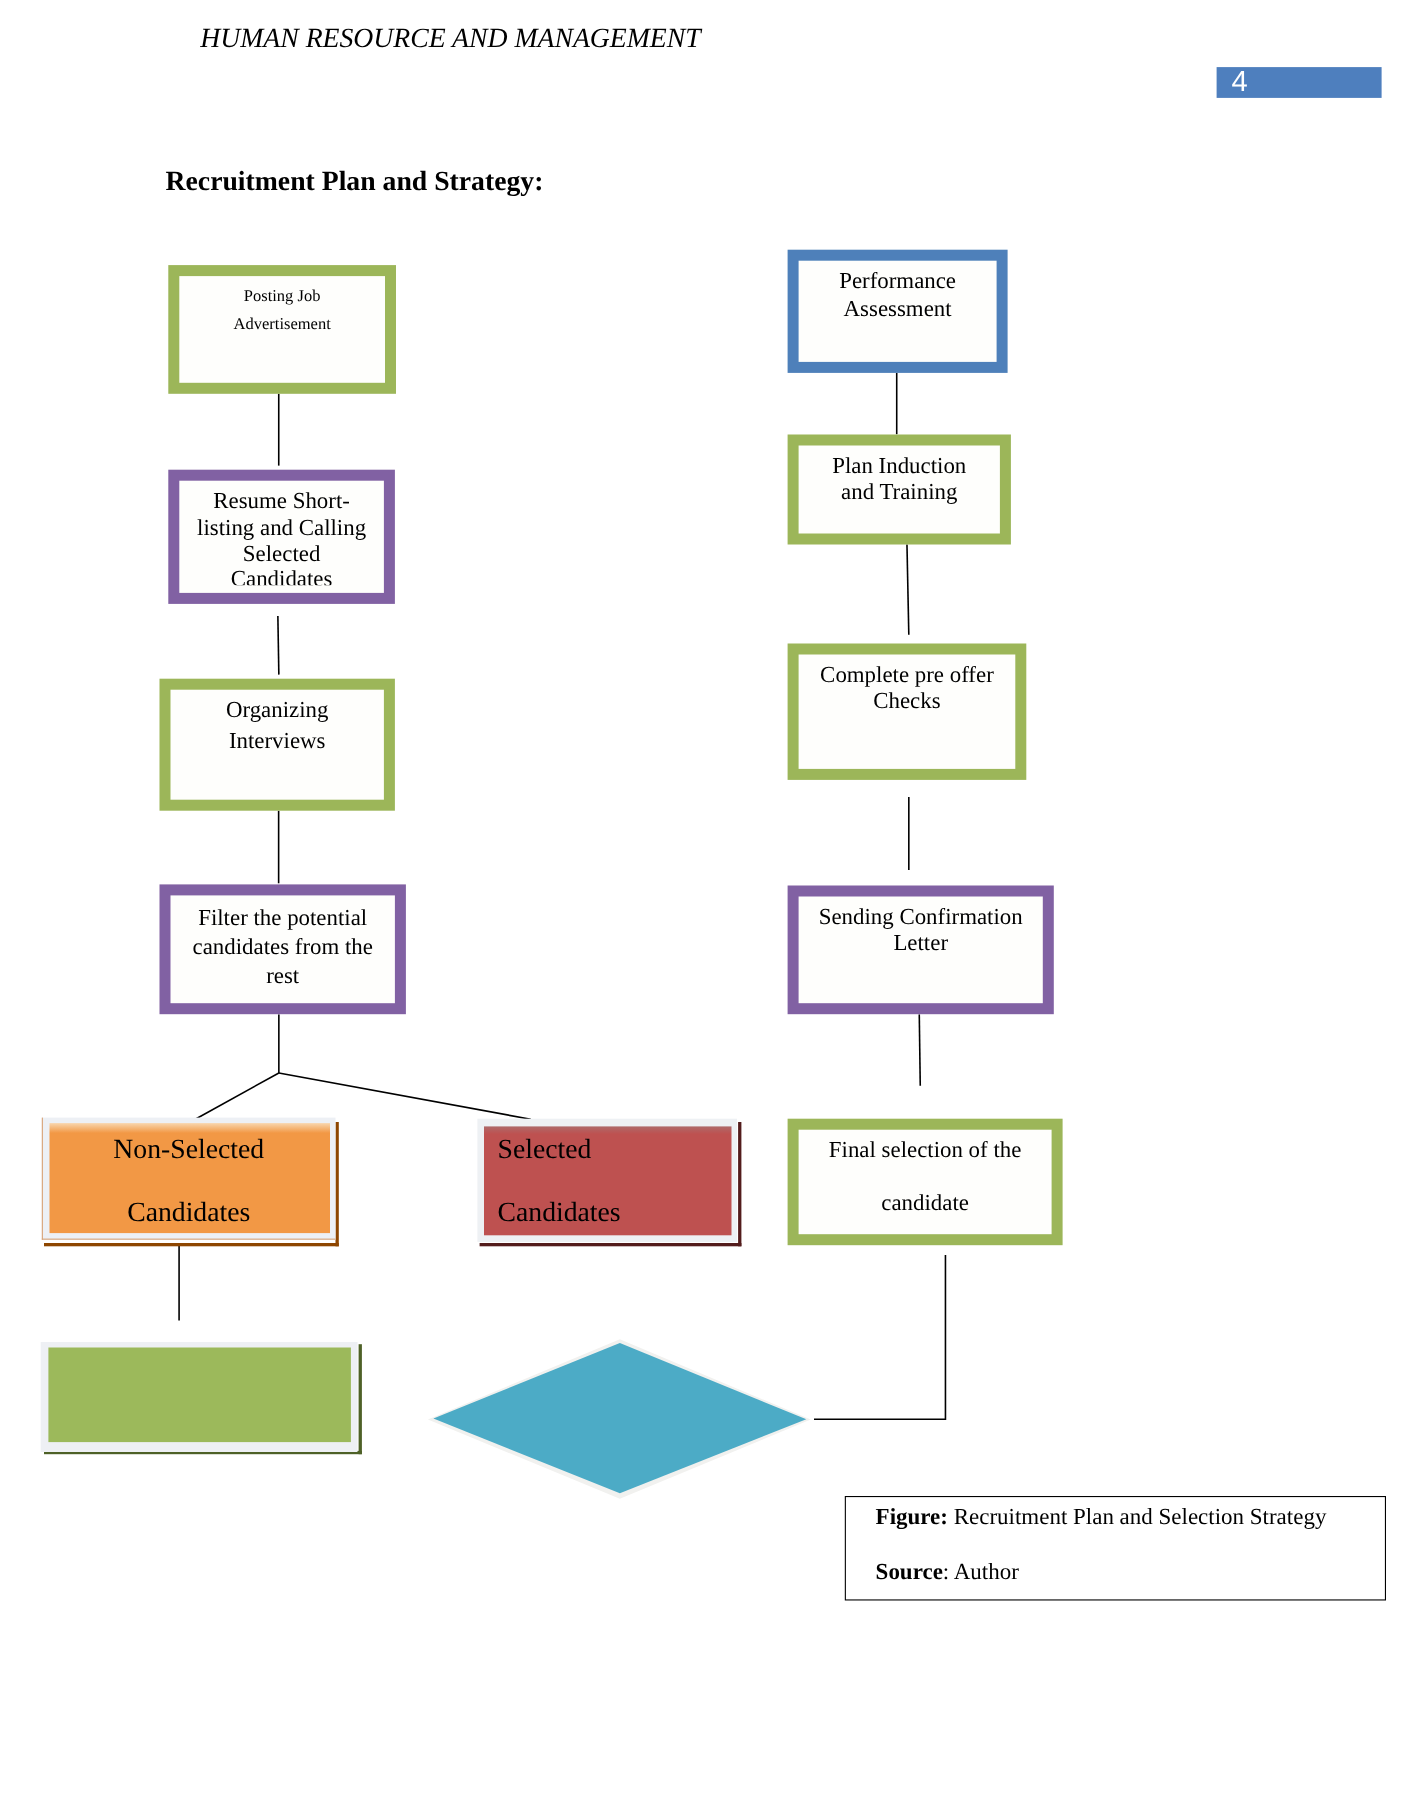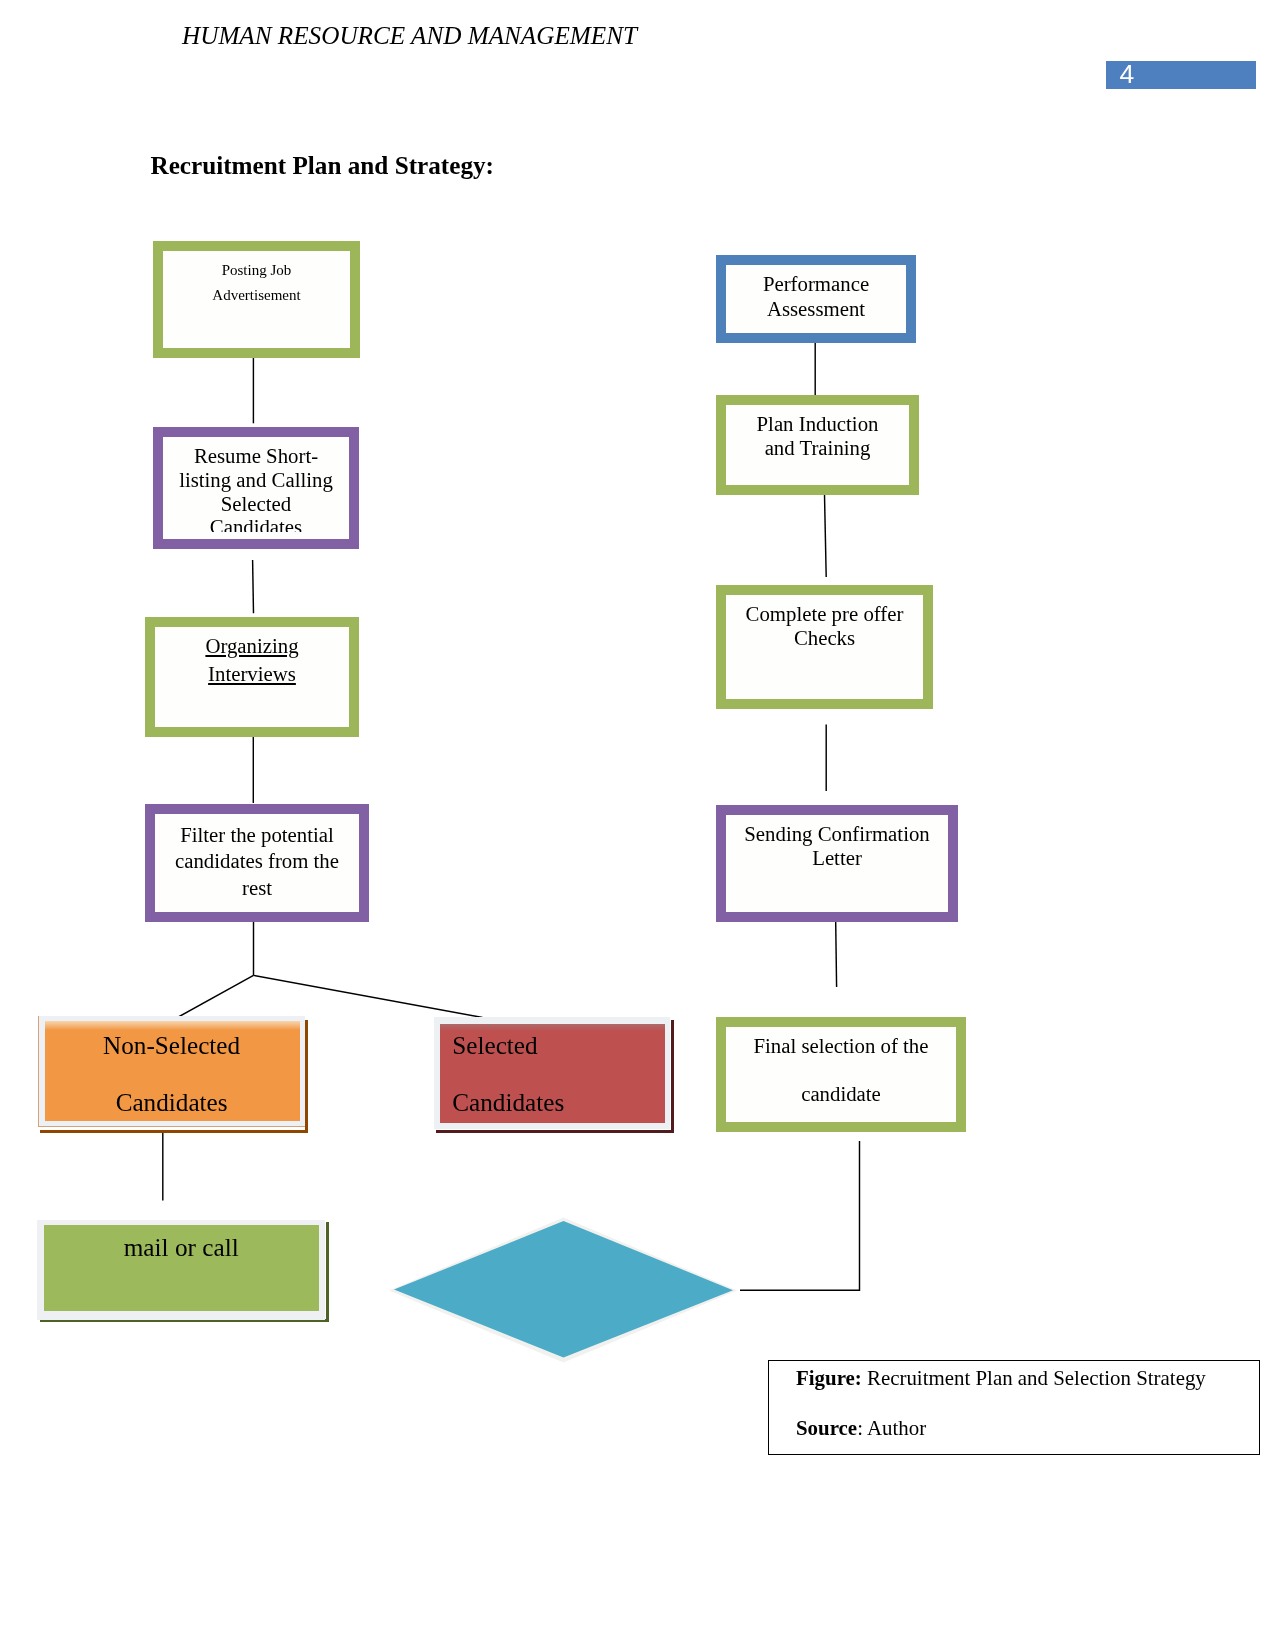--- a/index.html
+++ b/index.html
@@ -66,37 +66,37 @@
     <div class="tclip" style="top:7px;height:87.5px;overflow:hidden;">
       <div class="t" style="font-size:20.8px;line-height:23.8px;">
         <div>Resume Short-</div>
         <div>listing and Calling</div>
         <div>Selected</div>
         <div>Candidates</div>
       </div>
     </div>
   </div>
   <div class="abs obox" style="left:145px;top:617px;width:214px;height:120px;border:10px solid #9CB659;">
-    <div class="tclip" style="top:5px;text-decoration:underline;">
+    <div class="tclip" style="top:5px;">
       <div class="t" style="font-size:20.8px;line-height:27.8px;">
         <div>Organizing</div>
         <div>Interviews</div>
       </div>
     </div>
   </div>
   <div class="abs obox" style="left:145px;top:804px;width:224px;height:118px;border:10px solid #8161A3;">
     <div class="tclip" style="top:7.5px;">
       <div class="t" style="font-size:20.8px;line-height:26.5px;">
         <div>Filter the potential</div>
         <div>candidates from the</div>
         <div>rest</div>
       </div>
     </div>
   </div>
-  <div class="abs obox" style="left:716px;top:227px;width:200px;height:88px;border:10px solid #4E80BA;margin-top:28px;">
+  <div class="abs obox" style="left:716px;top:227px;width:200px;height:112px;border:10px solid #4E80BA;">
     <div class="tclip" style="top:7px;">
       <div class="t" style="font-size:20.8px;line-height:24.7px;">
         <div>Performance</div>
         <div>Assessment</div>
       </div>
     </div>
   </div>
   <div class="abs obox" style="left:716px;top:395px;width:203px;height:100px;border:10px solid #9CB659;">
     <div class="tclip" style="top:7px;">
       <div class="t" style="font-size:20.8px;line-height:23.9px;">
@@ -151,21 +151,20 @@
       <div>Candidates</div>
     </div>
   </div>
 
   <div class="abs fwrap" style="left:37.3px;top:1219.5px;width:287px;height:100px;">
     <div style="left:2.5px;top:99.7px;width:289.5px;height:2.8px;background:#4E6127;"></div>
     <div style="left:289.2px;top:2.4px;width:2.8px;height:100.1px;background:#4E6127;"></div>
     <div style="left:0;top:0;width:288px;height:100px;background:#EEF0F4;"></div>
     <div style="left:6.6px;top:5.1px;width:274.7px;height:86.3px;background:#9CB95B;"></div>
     <div class="t" style="left:6.6px;top:-2.4px;width:274.7px;height:93.8px;overflow:hidden;text-align:center;font-size:25.25px;line-height:60.2px;">
-      <div>mail or call</div>
     </div>
   </div>
 
   <div class="abs" style="left:386px;top:1212px;width:360px;height:165px;">
     <svg width="360" height="165" viewBox="0 0 360 165">
       <polygon points="177.5,5.5 351,78.5 177.5,150.5 3,78.5" fill="#F1F1EF"></polygon>
       <polygon points="177.5,9 347,78.2 177.5,145.5 8,77.6" fill="#4CABC6"></polygon>
     </svg>
   </div>
 

